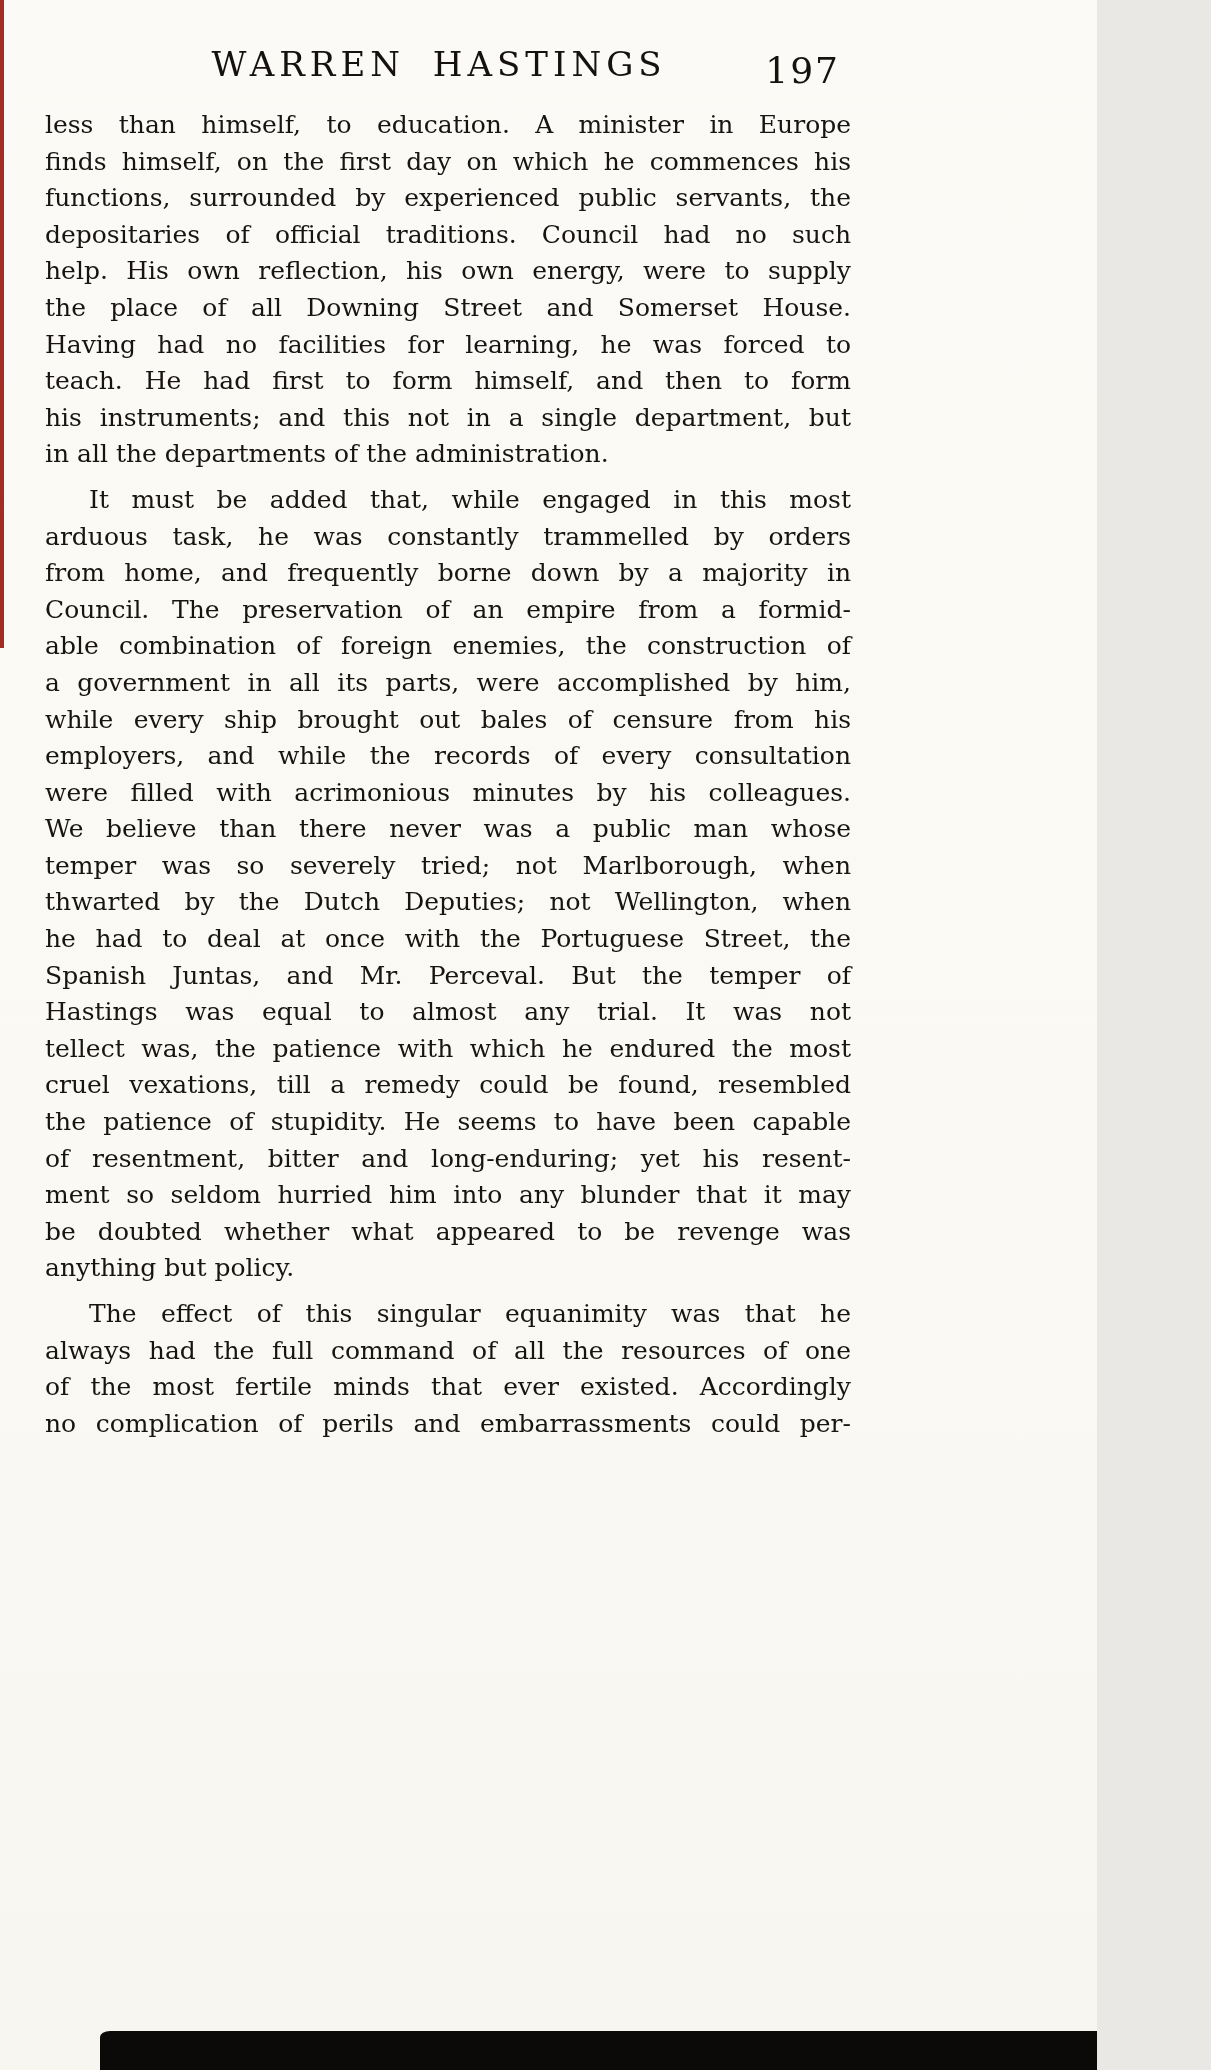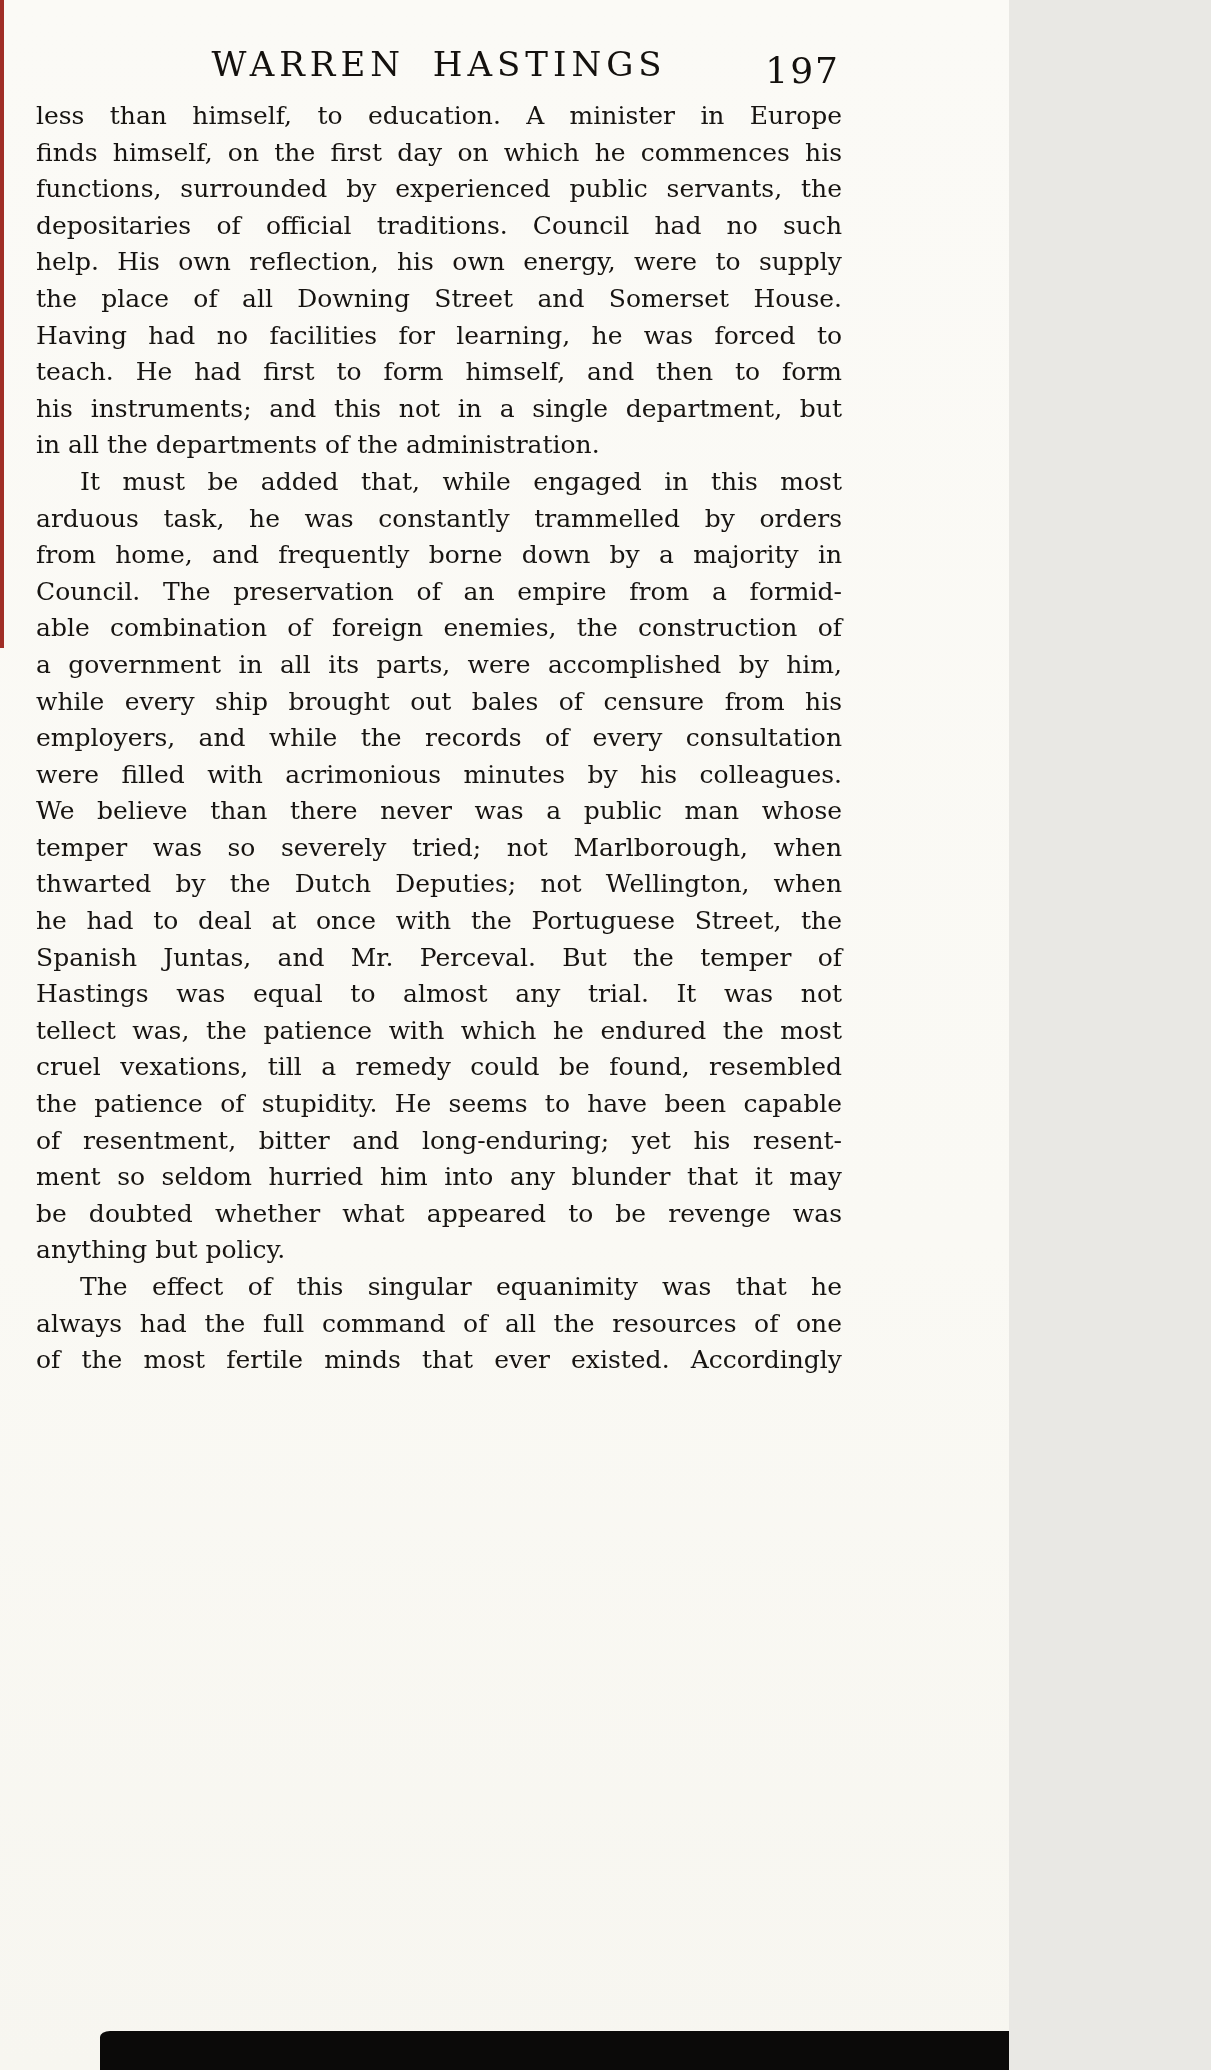--- a/index.html
+++ b/index.html
@@ -4,21 +4,21 @@
 <style>
   * { margin: 0; padding: 0; box-sizing: border-box; }
   html, body { width: 1211px; height: 2070px; }
   body {
     font-family: "DejaVu Serif", serif;
     background: #e9e8e4;
     overflow: hidden;
   }
   .page {
     position: relative;
-    width: 1009px;
+    width: 1097px;
     height: 2070px;
     background: linear-gradient(180deg, #fbfaf6 0%, #faf9f4 60%, #f7f6f0 100%);
     color: #171411;
     overflow: hidden;
   }
   .edge-line {
     position: absolute;
     left: 0;
     top: 0;
     width: 4px;
@@ -51,21 +51,21 @@
   }
   .text-block {
     position: absolute;
     top: 98px;
     left: 36px;
     width: 806px;
     font-size: 25px;
     line-height: 36.6px;
     color: #171411;
   }
-  .paragraph { margin: 0; }
+  .paragraph { margin: 9px; }
   .line { width: 806px; }
   .line.j {
     text-align: justify;
     text-align-last: justify;
   }
   .line.indent { padding-left: 44px; }
   .scan-bar {
     position: absolute;
     left: 100px;
     right: -8px;
@@ -120,17 +120,18 @@
         <div class="line j">the patience of stupidity.  He seems to have been capable</div>
         <div class="line j">of resentment, bitter and long-enduring; yet his resent-</div>
         <div class="line j">ment so seldom hurried him into any blunder that it may</div>
         <div class="line j">be doubted whether what appeared to be revenge was</div>
         <div class="line">anything but policy.</div>
       </div>
       <div class="paragraph">
         <div class="line j indent">The effect of this singular equanimity was that he</div>
         <div class="line j">always had the full command of all the resources of one</div>
         <div class="line j">of the most fertile minds that ever existed.  Accordingly</div>
+        <div class="line j">no complication of perils and embarrassments could per-</div>
       </div>
     </div>
 
   <div class="scan-bar"></div>
 </div>
 
 </body></html>

